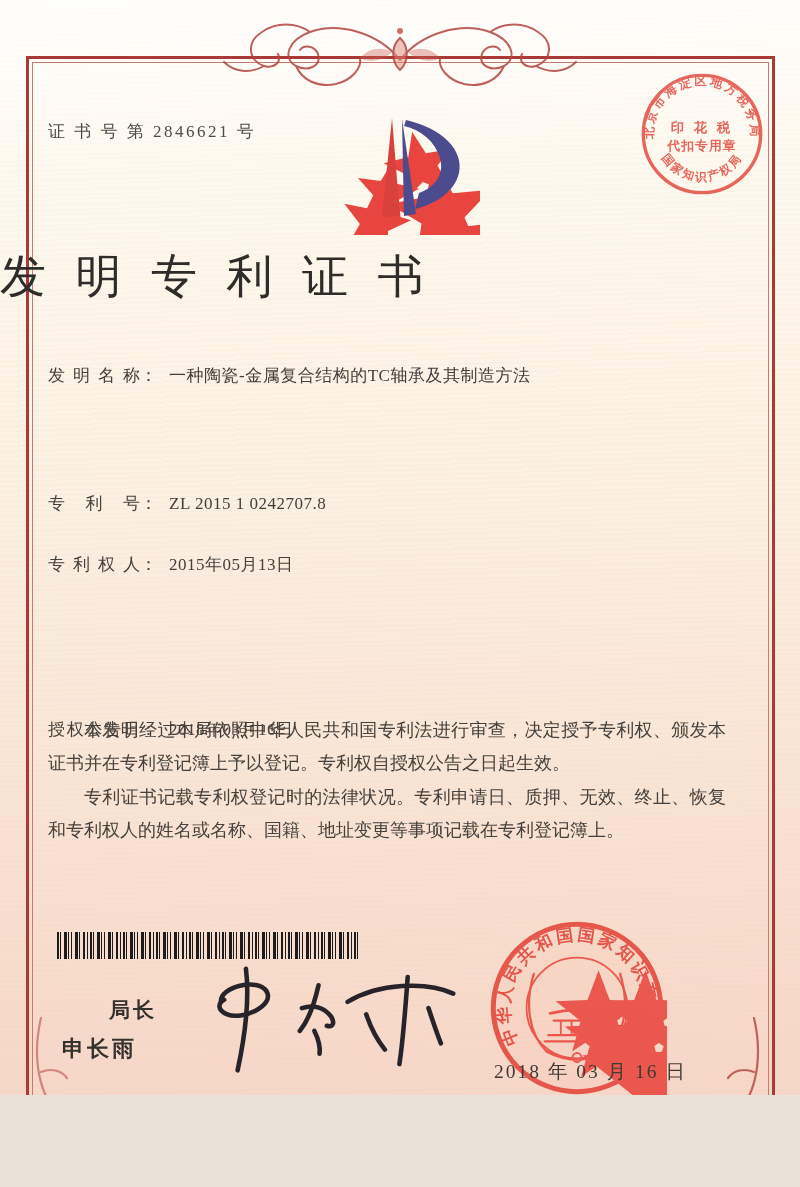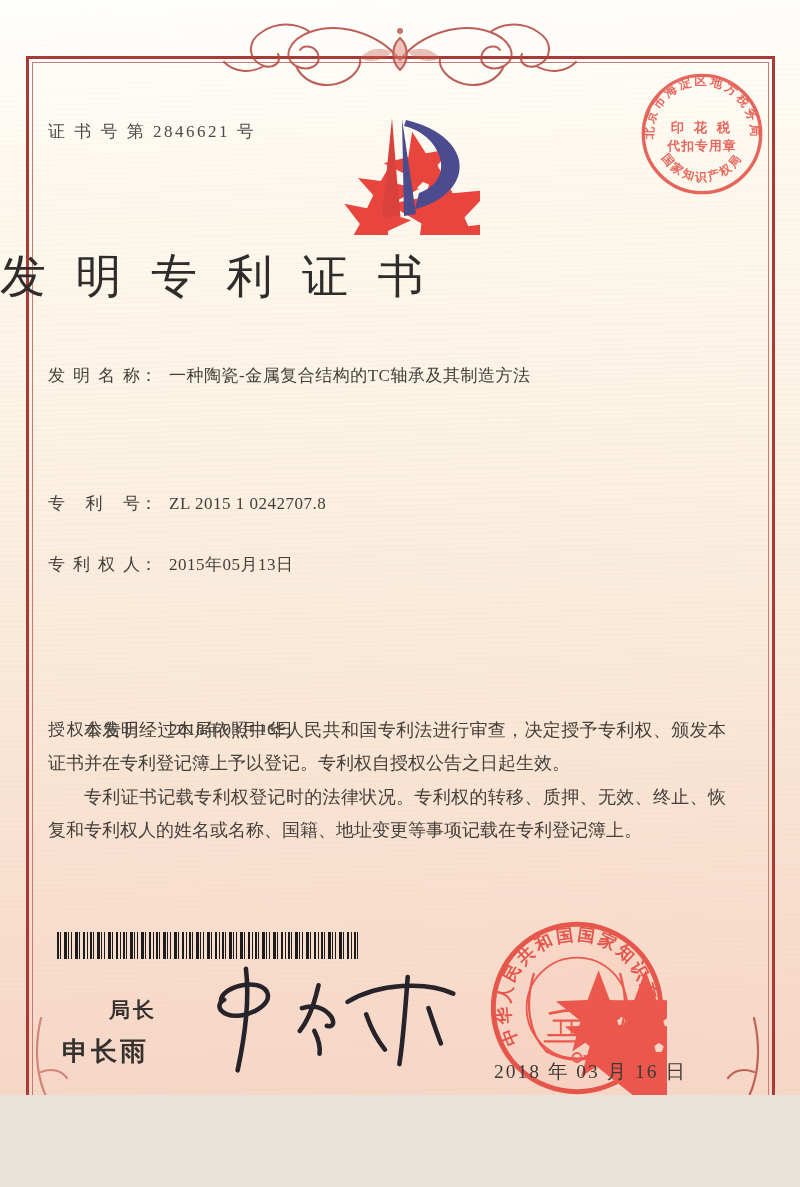--- a/index.html
+++ b/index.html
@@ -33,21 +33,21 @@
       #1c1c1c 11px 12px, transparent 12px 14px,
       #1c1c1c 14px 15px, transparent 15px 18px,
       #1c1c1c 18px 21px, transparent 21px 22px,
       #1c1c1c 22px 23px, transparent 23px 26px,
       #1c1c1c 26px 28px, transparent 28px 30px,
       #1c1c1c 30px 31px, transparent 31px 33px);
   }
   .signer-title{position:absolute;left:62px;top:996px;font-family:"Liberation Sans","DejaVu Sans",sans-serif;
     font-size:21px;font-weight:600;letter-spacing:3px;color:#35312d;margin-left:47px;}
   .signer-name{position:absolute;left:62px;top:1034px;font-family:"Liberation Sans","DejaVu Sans",sans-serif;
-    font-size:26px;font-weight:600;letter-spacing:3px;color:#35312d;}
+    font-size:22px;font-weight:600;letter-spacing:3px;color:#35312d;}
   .signature{position:absolute;left:192px;top:962px;}
   .office-seal{position:absolute;left:487px;top:918px;opacity:.9;z-index:5;}
   .issue-date{position:absolute;left:494px;top:1058px;font-size:19.5px;letter-spacing:2px;color:#3f3a35;z-index:6;}
   .ornament-top{position:absolute;left:210px;top:10px;z-index:3;opacity:.85;}
   .ornament-br{position:absolute;left:632px;top:1012px;z-index:3;opacity:.8;}
   .ornament-bl{position:absolute;left:33px;top:1012px;z-index:3;opacity:.55;transform:scaleX(-1);}
   .seal-text{font-weight:bold;fill:#e2463c;}
 </style>
 </head>
 <body>
@@ -144,21 +144,21 @@
   </div>
   <div class="field-row r3">
     <span class="label">专利权人</span><span class="colon">：</span><span class="value">2015年05月13日</span>
   </div>
   <div class="field-row r5">
     <span class="label">授权公告日</span><span class="colon">：</span><span class="value">2018年03月16日</span>
   </div>
 
   <div class="body-block">
     <p>本发明经过本局依照中华人民共和国专利法进行审查，决定授予专利权、颁发本证书并在专利登记簿上予以登记。专利权自授权公告之日起生效。</p>
-    <p>专利证书记载专利权登记时的法律状况。专利权的转移、质押、无效、终止、恢复和专利权人的姓名或名称、国籍、地址变更等事项记载在专利登记簿上。</p>
+    <p>专利证书记载专利权登记时的法律状况。专利申请日、质押、无效、终止、恢复和专利权人的姓名或名称、国籍、地址变更等事项记载在专利登记簿上。</p>
   </div>
 
   <div class="barcode"></div>
 
   <div class="signer-title">局长</div>
   <div class="signer-name">申长雨</div>
 
   <svg class="signature" width="280" height="115" viewBox="0 0 270 110">
     <g stroke="#26242a" stroke-width="4.4" fill="none" stroke-linecap="round" stroke-linejoin="round">
       <path d="M28,38 C26,24 64,14 72,28 C80,42 48,56 34,50 C24,46 25,39 31,36"></path>

